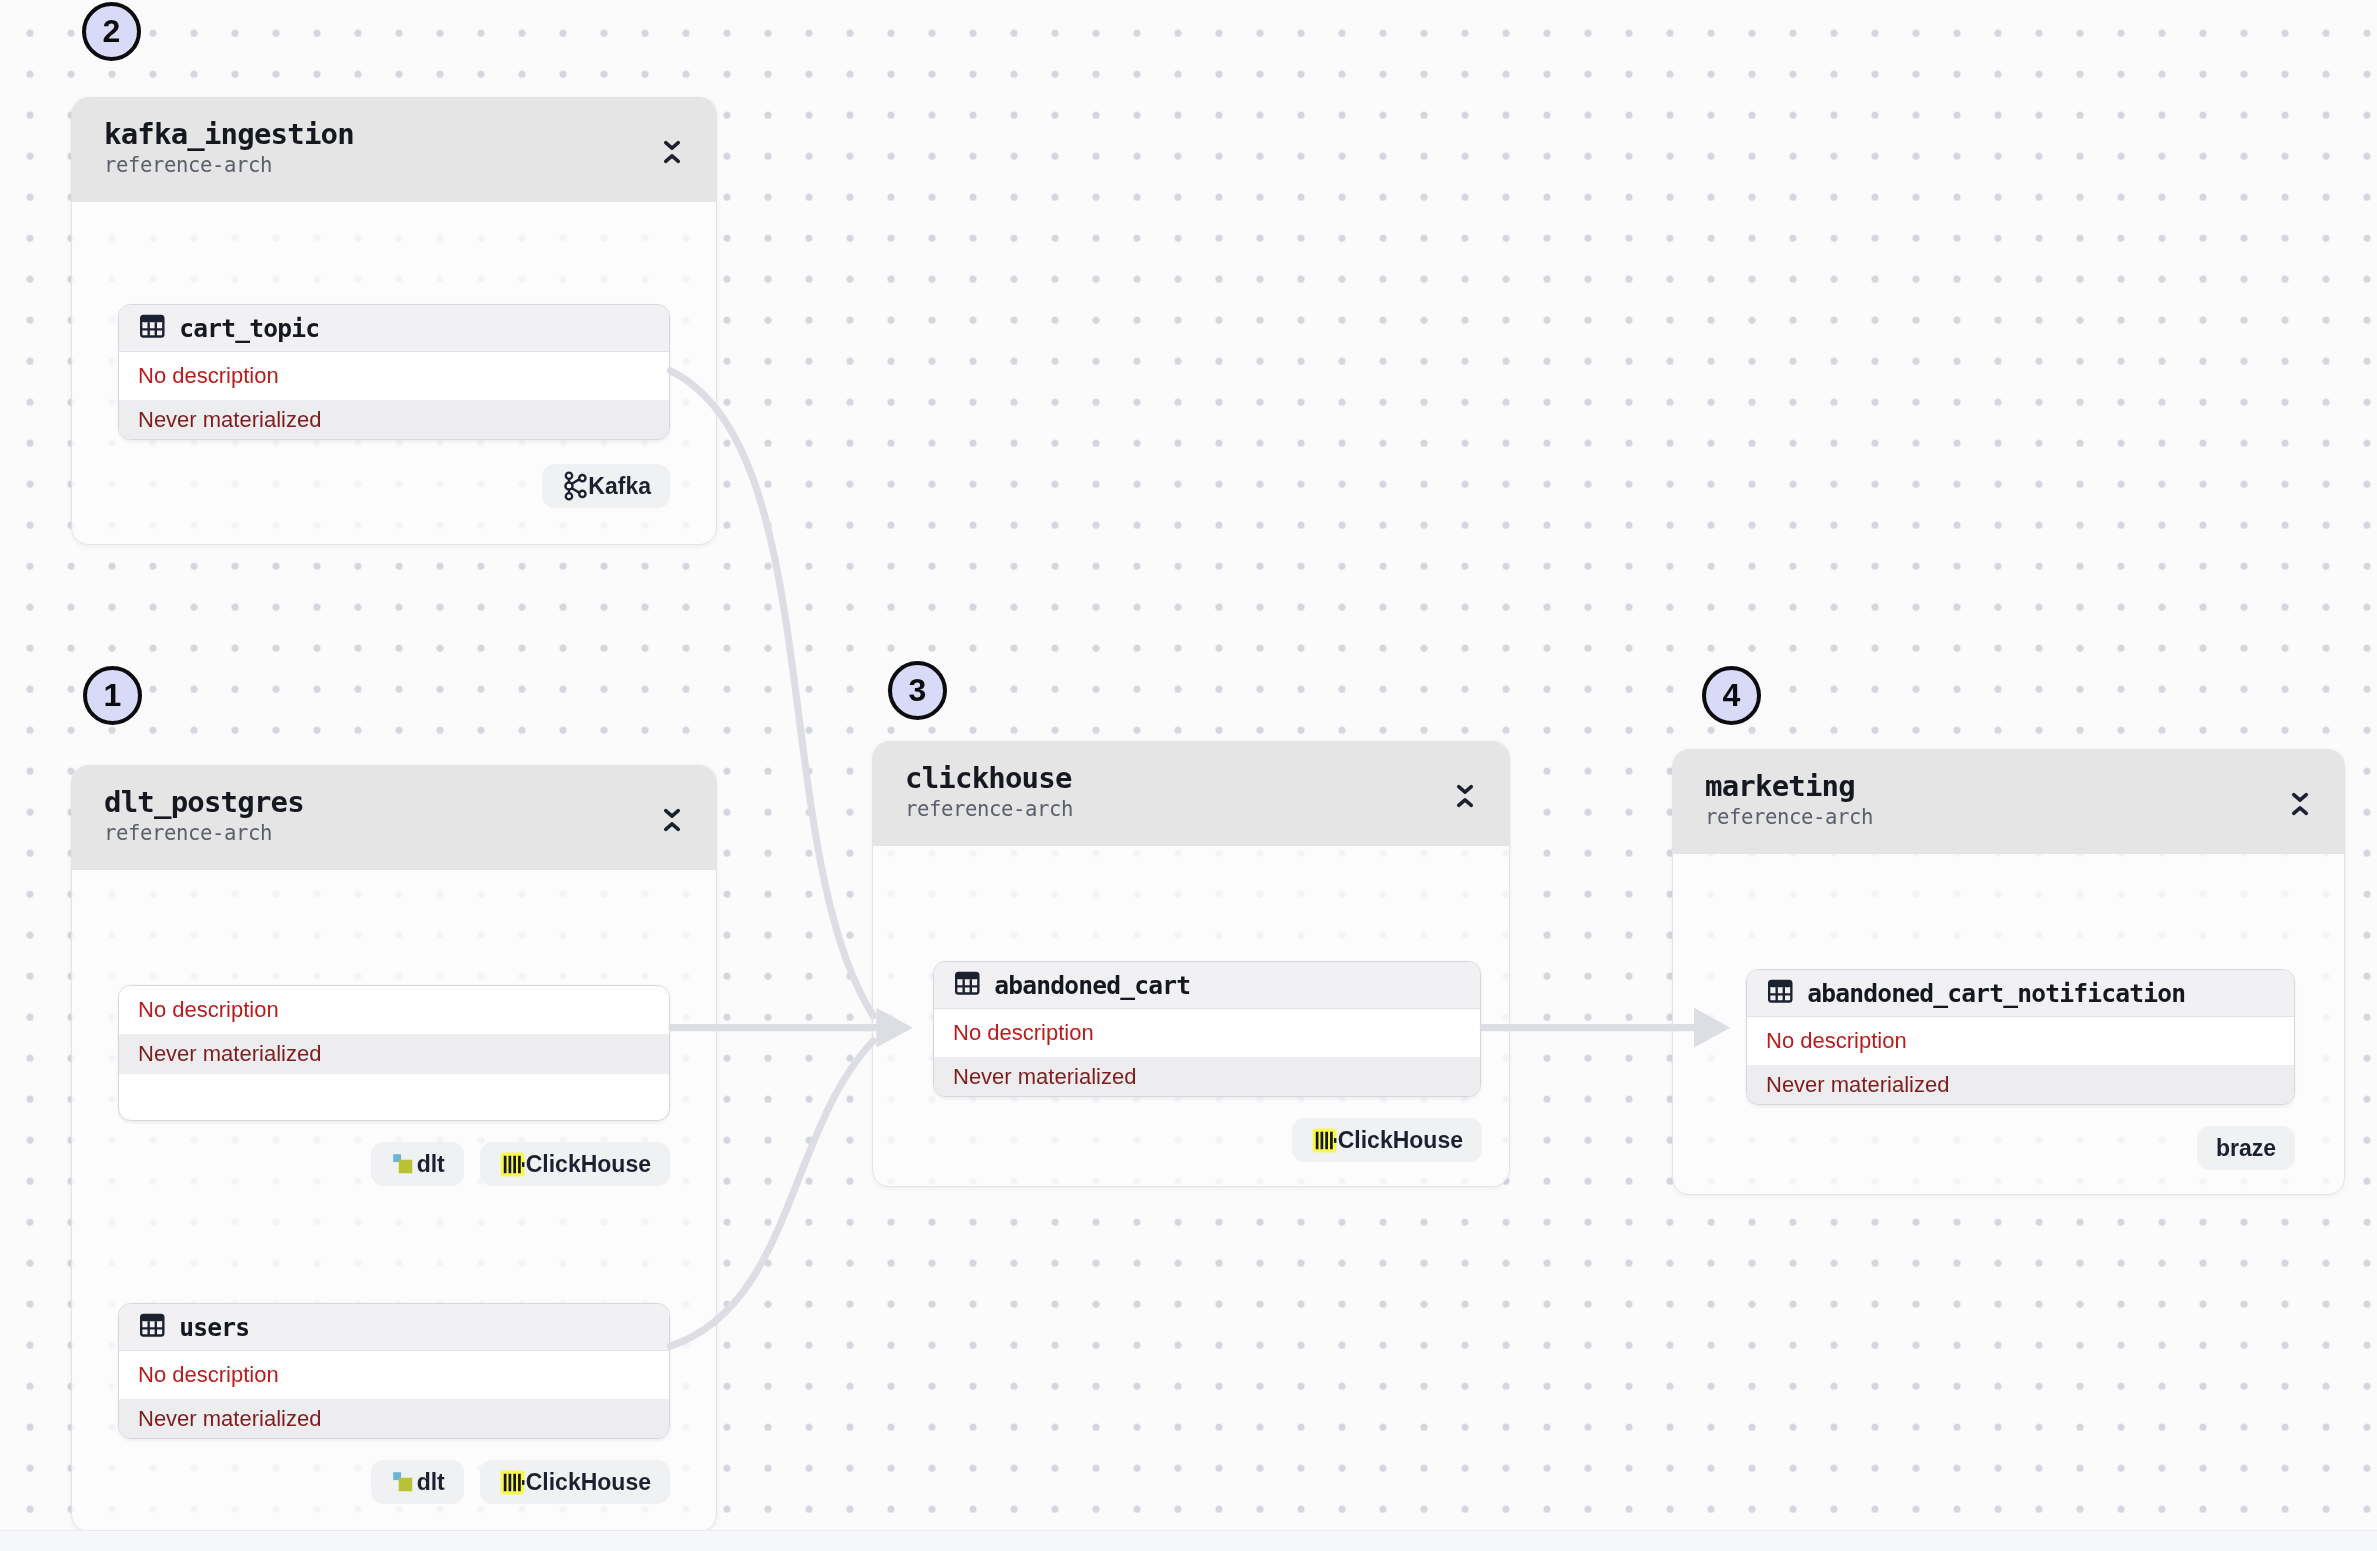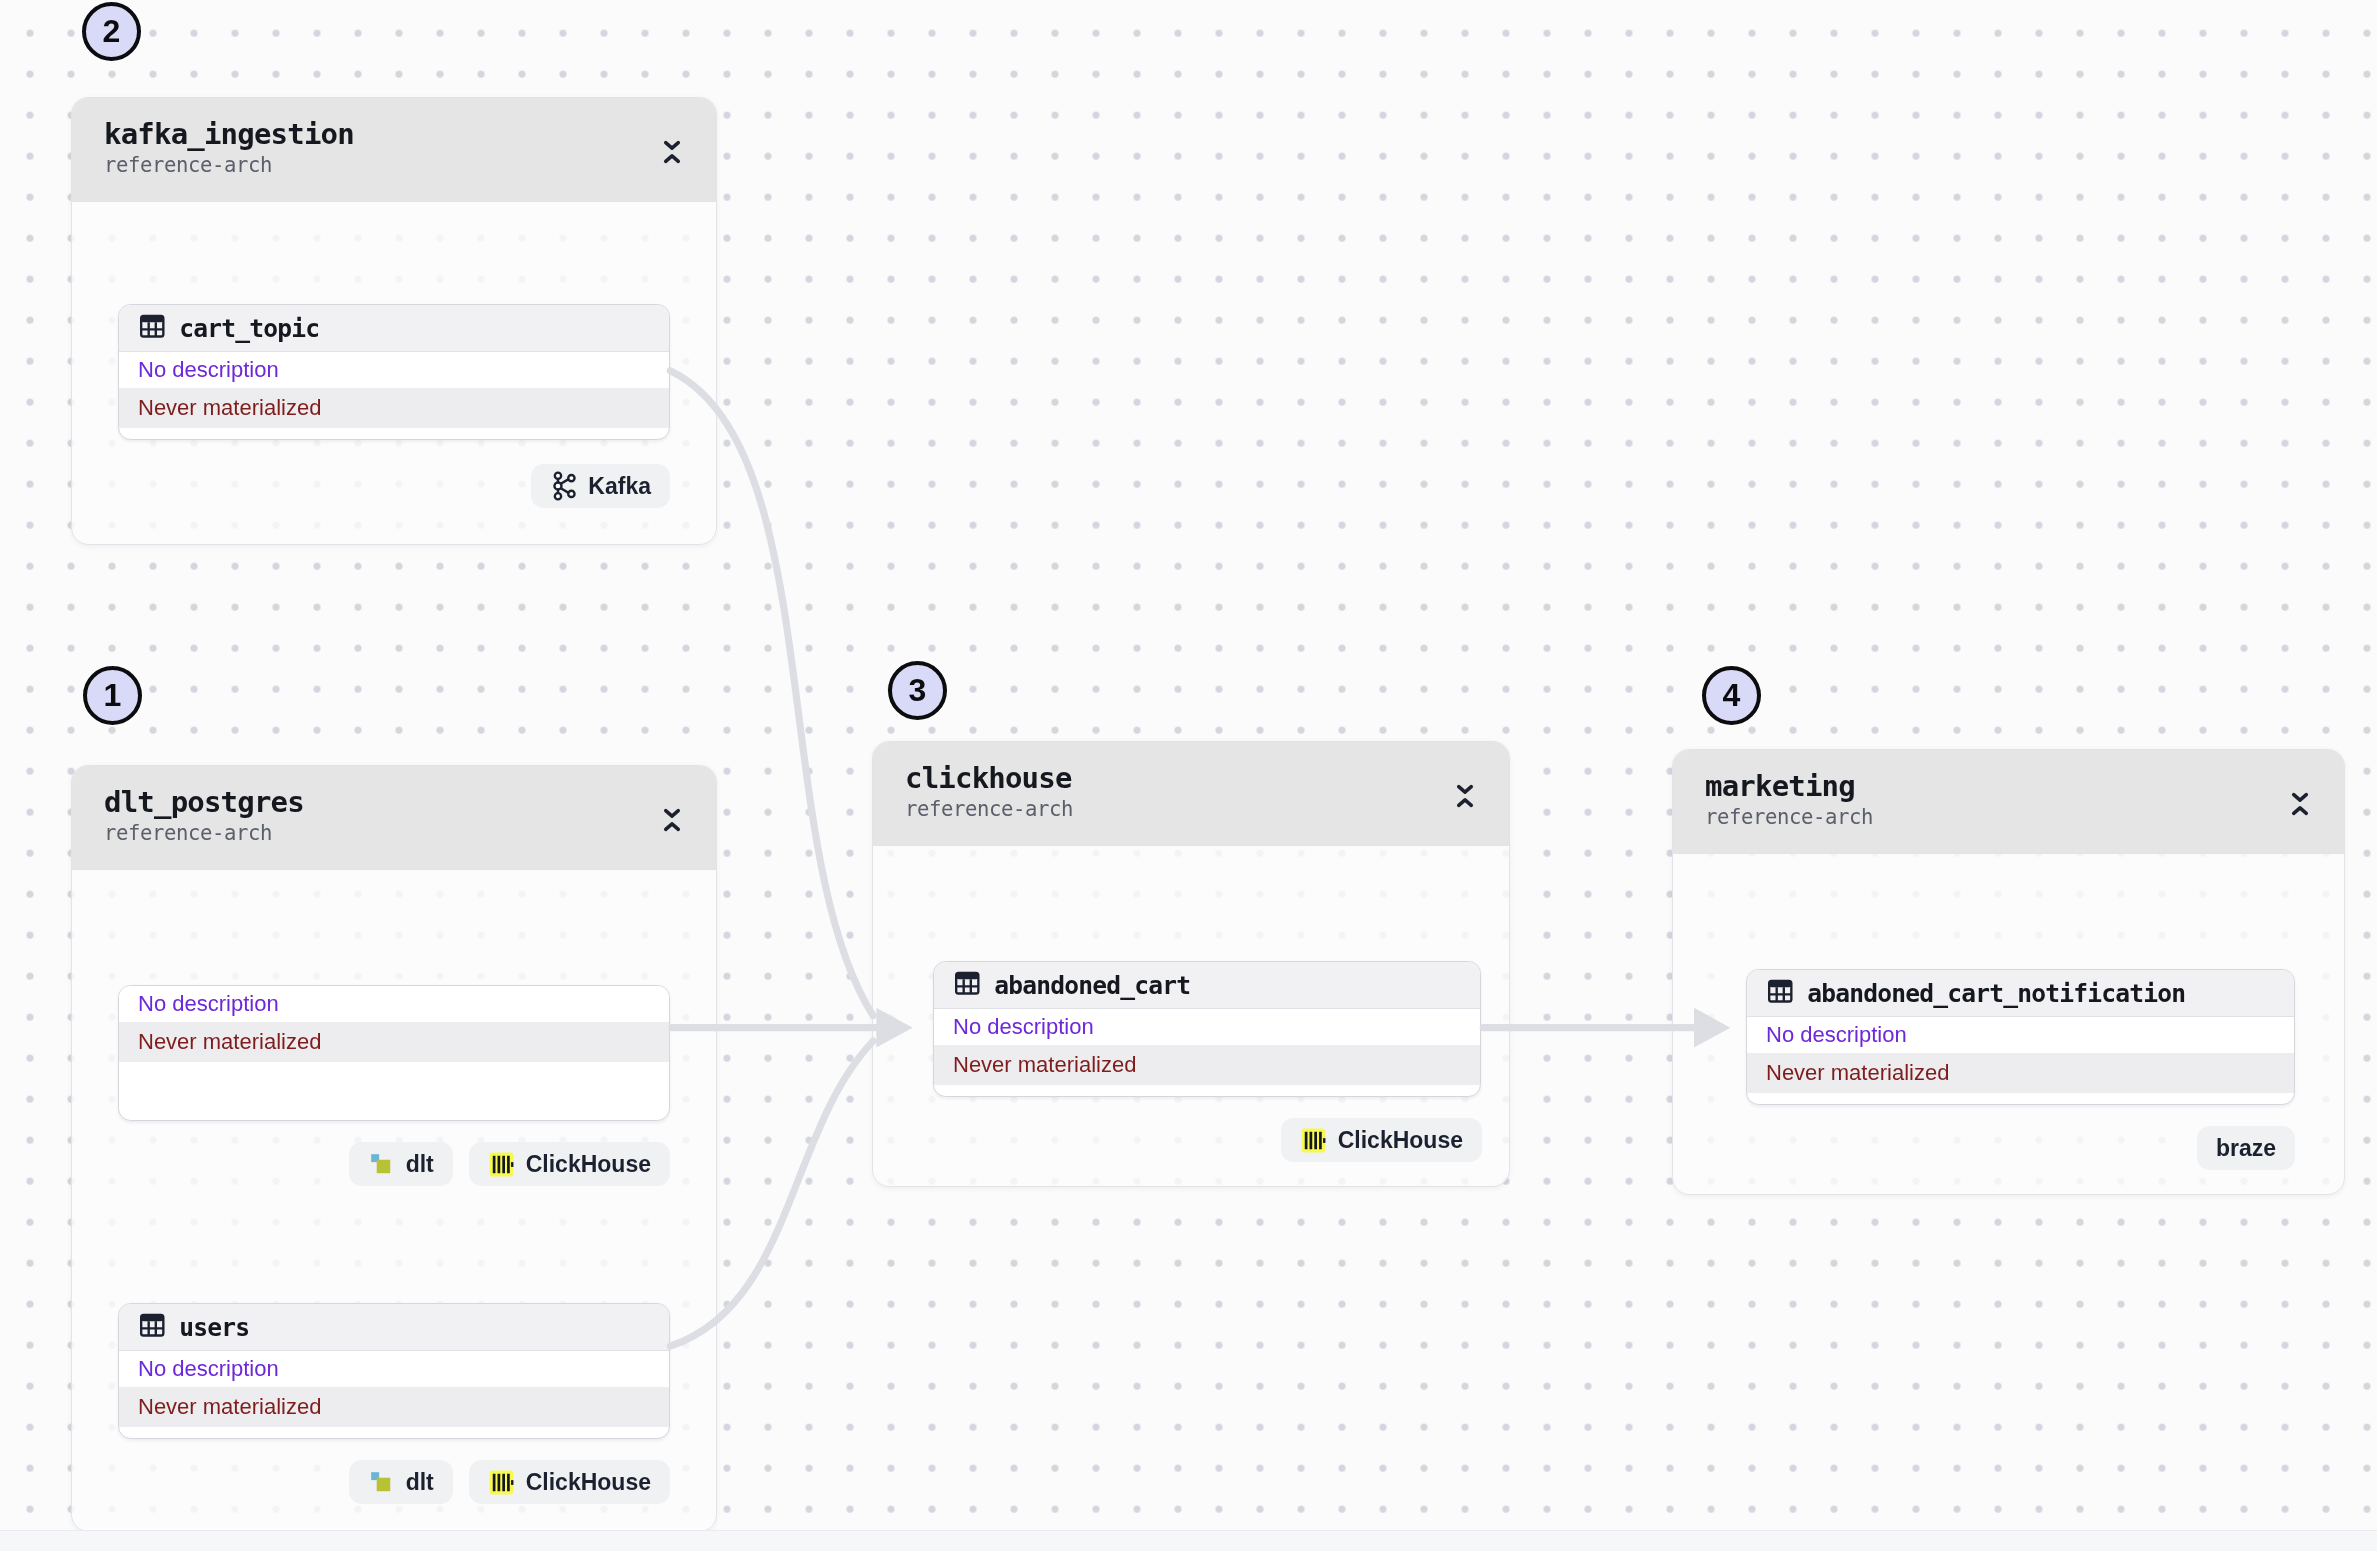--- a/index.html
+++ b/index.html
@@ -60,33 +60,33 @@
   }
   .asset-head{
     height:46px;background:#f1f1f4;border-bottom:1.6px solid #e0e1e6;
     display:flex;align-items:center;gap:12.7px;padding:0 19px;
   }
   .asset-name{
     font-family:"DejaVu Sans Mono",monospace;
     font-weight:700;font-size:24.6px;color:#15181f;letter-spacing:-0.8px;white-space:nowrap;
   }
   .asset-desc{
-    height:36px;background:#ffffff;display:flex;align-items:center;
-    padding:0 19px;font-size:22px;color:#6d28d9;
+    height:48px;background:#ffffff;display:flex;align-items:center;
+    padding:0 19px;font-size:22px;color:#b91c1c;
   }
   .asset-status{
     height:40px;background:#ededf0;display:flex;align-items:center;
     padding:0 19px;font-size:22px;color:#7f1d1d;
   }
   
   .tag-row{
     position:absolute;z-index:4;display:flex;gap:16px;justify-content:flex-end;
   }
   .tag{
-    display:inline-flex;align-items:center;gap:11px;height:44px;
+    display:inline-flex;align-items:center;height:44px;
     padding:0 19px;background:#f0f1f3;border-radius:12.7px;
     font-size:23px;font-weight:700;color:#1c2130;white-space:nowrap;
   }
   .tag svg{display:block;}
   
   .num-badge{
     position:absolute;z-index:6;width:51px;height:51px;border-radius:50%;
     background:#d9d9f8;border:4px solid #0c0c0e;
     display:flex;align-items:center;justify-content:center;
     font-size:32px;font-weight:700;color:#0c0c0e;

